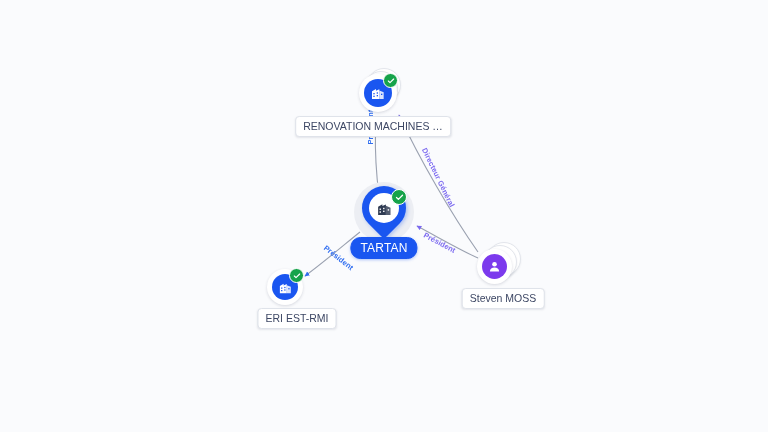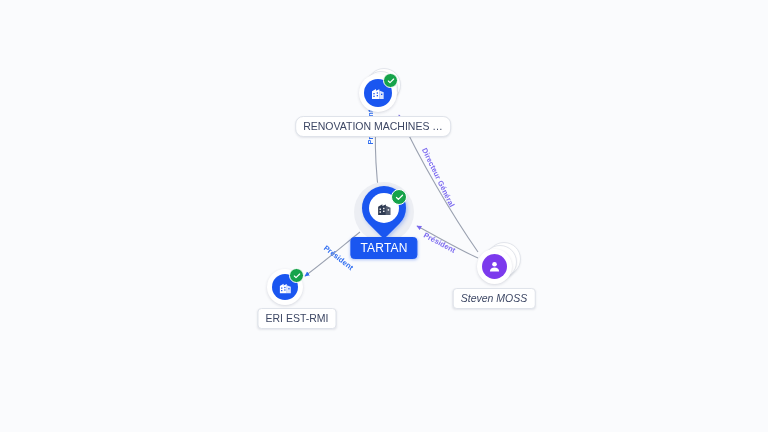--- a/index.html
+++ b/index.html
@@ -79,20 +79,21 @@
   }
   .chip.selected {
     background: #1a56f0;
     border-color: #1a56f0;
     color: #ffffff;
     font-size: 12px;
     line-height: 14px;
     padding: 3px 9px;
     letter-spacing: .2px;
     box-shadow: 0 1px 3px rgba(26,86,240,.35);
+    border-radius: 10px;
   }
 
   
   .halo {
     position: absolute;
     border-radius: 50%;
     background: #eceef3;
   }
   .pin {
     position: absolute;
@@ -173,21 +174,21 @@
           <rect x="10" y="15" width="2" height="2" fill="#1a56f0"></rect>
           <rect x="16.5" y="13" width="2" height="2" fill="#1a56f0"></rect>
         </svg>
       </div>
       <div class="badge" style="right:-1px; top:-1px; width:13px; height:13px;">
         <svg width="8" height="8" viewBox="0 0 24 24" aria-hidden="true">
           <path d="M20 6L9 17l-5-5" fill="none" stroke="#ffffff" stroke-width="3.4" stroke-linecap="round" stroke-linejoin="round"></path>
         </svg>
       </div>
     </div>
-    <div class="chip" style="left:-5px; top:23px;border-radius:8px;">RENOVATION MACHINES …</div>
+    <div class="chip" style="left:-5px; top:23px;">RENOVATION MACHINES …</div>
   </div>
 
   <div class="node" style="left:384px; top:212px;">
     <div class="halo" style="left:-30px; top:-30px; width:60px; height:60px;"></div>
     <div class="pin" style="left:-22px; top:-26px;">
       <div class="pin-inner">
         <svg width="17" height="17" viewBox="0 0 24 24" aria-hidden="true">
           <path d="M3 21V9.5L9 6v2.6l5-2.3V21H3z" fill="#2f3b52"></path>
           <path d="M14 21V8.2l6.5 2.6V21H14z" fill="#2f3b52" opacity=".82"></path>
           <rect x="5" y="12" width="2" height="2" fill="#ffffff"></rect>
@@ -232,16 +233,16 @@
     <div class="stack" style="left:-7px; top:-25px; width:32px; height:32px;"></div>
     <div class="stack" style="left:-11px; top:-22px; width:32px; height:32px;"></div>
     <div class="disc" style="left:-17px; top:-18px; width:35px; height:35px;">
       <div class="glyph-circle" style="width:25px; height:25px; background:#7c3aed;">
         <svg width="15" height="15" viewBox="0 0 24 24" aria-hidden="true">
           <circle cx="12" cy="8.4" r="3.7" fill="#ffffff"></circle>
           <path d="M4.6 20c0-4.1 3.3-6.4 7.4-6.4s7.4 2.3 7.4 6.4z" fill="#ffffff"></path>
         </svg>
       </div>
     </div>
-    <div class="chip" style="left:0px; top:21px;font-style:italic;">Steven MOSS</div>
+    <div class="chip" style="left:9px; top:21px;">Steven MOSS</div>
   </div>
 
 </div>
 
 </body></html>

